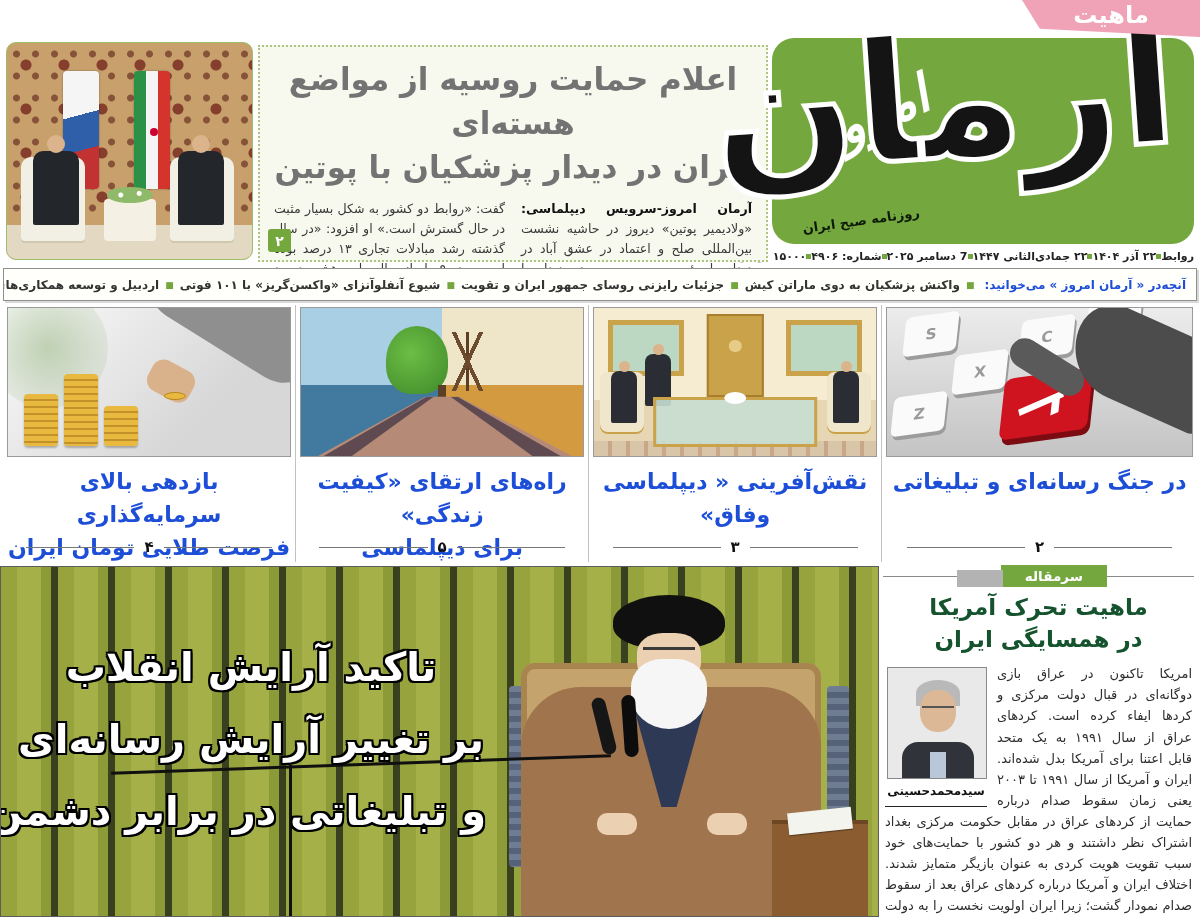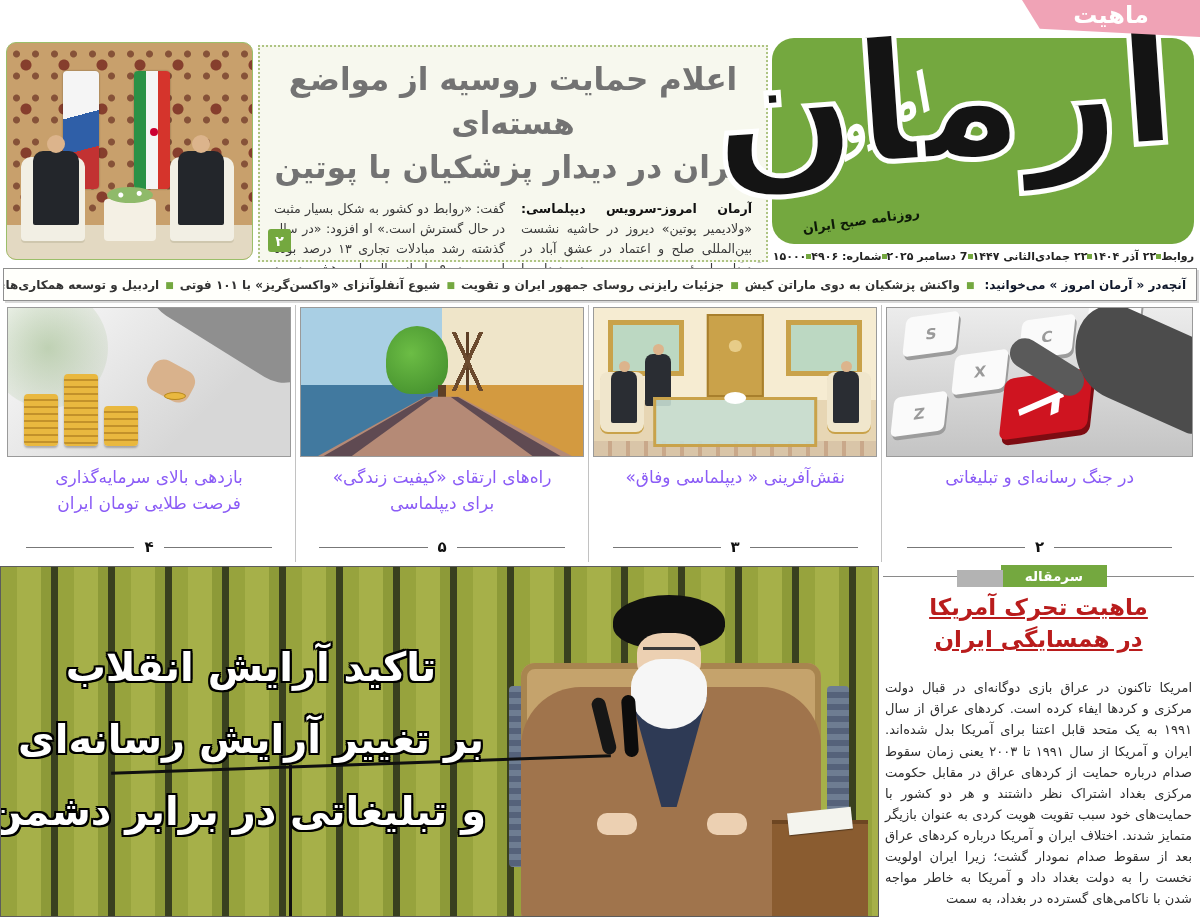--- a/index.html
+++ b/index.html
@@ -79,31 +79,31 @@
   .lp-flowers { position:absolute; bottom:56px; left:50%; transform:translateX(-50%); width:46px; height:16px; border-radius:50%;
       background:radial-gradient(circle at 30% 50%, #fff 2px, rgba(0,0,0,0) 3px), radial-gradient(circle at 70% 40%, #fff 2px, rgba(0,0,0,0) 3px), #8fba6a; }
 
   
   .strip {
     position:absolute; top:268px; left:3px; right:3px; height:33px;
     border:1px solid #8f8f8f; box-shadow:2px 2px 0 #d9d9d9; background:#fffffb;
     display:flex; align-items:center; padding:0 10px; white-space:nowrap; overflow:hidden;
     font-size:12px;
   }
-  .strip-label { color:#0f172a; font-weight:bold; margin-left:4px; }
+  .strip-label { color:#1d4ed8; font-weight:bold; margin-left:4px; }
   .strip-item { color:#333; font-weight:bold; }
   .strip-item::before { content:"■"; color:#74a83f; font-size:9px; margin:0 6px; vertical-align:1px; }
 
   
   .cards { position:absolute; top:305px; left:3px; right:3px; height:257px; display:flex; }
   .card { flex:1; position:relative; padding:2px 4px 0; }
   .card + .card { border-right:1px solid #c2c2c2; }
   .card:first-child { flex:1.08; }
   .card-photo { position:relative; height:150px; border:1px solid #9a9a9a; overflow:hidden; }
-  .card-title { margin-top:8px; text-align:center; font-weight:normal; font-size:17px; line-height:1.5; color:#8b5cf6; }
+  .card-title { margin-top:8px; text-align:center; font-weight:bold; font-size:22px; line-height:1.5; color:#1d4ed8; }
   .card-num { position:absolute; bottom:6px; left:8%; right:8%; display:flex; align-items:center; gap:10px; }
   .card-num .rule { flex:1; border-top:1.5px solid #777; }
   .card-num .n { font-weight:bold; font-size:15px; color:#111; }
 
   
   .scene-kb { background:linear-gradient(180deg,#ececec,#c4c4c4); }
   .kb-key { position:absolute; width:52px; height:40px; background:#fafafa; border-radius:6px;
     box-shadow:2px 4px 0 #9c9c9c; transform:skewX(-14deg) rotate(-8deg);
     display:flex; align-items:center; justify-content:center; color:#9a9a9a; font-size:15px; font-weight:bold; }
   .kb-red { position:absolute; left:38%; top:44%; width:86px; height:62px; background:#cf1420; border-radius:8px;
@@ -179,21 +179,21 @@
     text-shadow:2px 0 0 #000,-2px 0 0 #000,0 2px 0 #000,0 -2px 0 #000,2px 2px 0 #000,-2px -2px 0 #000,2px -2px 0 #000,-2px 2px 0 #000;
   }
 
   
   .ed-col { flex:1; position:relative; margin:10px 6px 0 4px; border-top:1px solid #8a8a8a; padding:4px 2px 0; }
   .ed-tag {
     position:absolute; top:-12px; right:28%; background:#74a83f; color:#fff;
     font-size:13.5px; font-weight:bold; padding:2px 24px; line-height:18px;
   }
   .ed-tag::before { content:""; position:absolute; left:-44px; top:5px; width:46px; height:17px; background:#b3b3b3; }
-  .ed-title { text-align:center; font-weight:bold; font-size:23px; line-height:1.4; color:#b91c1c; margin:10px 0 22px;text-decoration:underline; }
+  .ed-title { text-align:center; font-weight:bold; font-size:23px; line-height:1.4; color:#14532d; margin:10px 0 8px; }
   .ed-body { font-size:13px; line-height:1.62; color:#2e2e2e; text-align:justify; }
   .ed-photo-wrap { float:left; width:102px; margin:4px 10px 2px 0; text-align:center; }
   .ed-photo { position:relative; width:100px; height:112px; border:1px solid #8a8a8a; background:#e9e9e9; overflow:hidden; }
   .ep-hair { position:absolute; top:12px; left:28px; width:44px; height:26px; border-radius:50% 50% 0 0; background:#b9b9b9; }
   .ep-face { position:absolute; top:22px; left:32px; width:36px; height:42px; border-radius:45%; background:#dcb896; }
   .ep-glass { position:absolute; top:38px; left:34px; width:32px; height:6px; border-top:2px solid #555; }
   .ep-suit { position:absolute; bottom:-6px; left:14px; width:72px; height:42px; background:#30343a; border-radius:16px 16px 0 0; }
   .ep-shirt { position:absolute; bottom:0; left:42px; width:16px; height:26px; background:#b9c8d8; }
   .ed-author { display:block; font-size:12px; font-weight:bold; color:#111; padding:3px 0 4px; border-bottom:1.5px solid #222; }
 </style>
@@ -376,18 +376,28 @@
       </div>
     </div>
 
     <div class="ed-col">
       <div class="ed-tag">سرمقاله</div>
       <div class="ed-title">
         <div>ماهیت تحرک آمریکا</div>
         <div>در همسایگی ایران</div>
       </div>
       <div class="ed-body">
+        <div class="ed-photo-wrap">
+          <div class="ed-photo">
+            <div class="ep-hair"></div>
+            <div class="ep-face"></div>
+            <div class="ep-glass"></div>
+            <div class="ep-suit"></div>
+            <div class="ep-shirt"></div>
+          </div>
+          <span class="ed-author">سیدمحمدحسینی</span>
+        </div>
         <span>امریکا تاکنون در عراق بازی دوگانه‌ای در قبال دولت مرکزی و کردها ایفاء کرده است. کردهای عراق از سال ۱۹۹۱ به یک متحد قابل اعتنا برای آمریکا بدل شده‌اند. ایران و آمریکا از سال ۱۹۹۱ تا ۲۰۰۳ یعنی زمان سقوط صدام درباره حمایت از کردهای عراق در مقابل حکومت مرکزی بغداد اشتراک نظر داشتند و هر دو کشور با حمایت‌های خود سبب تقویت هویت کردی به عنوان بازیگر متمایز شدند. اختلاف ایران و آمریکا درباره کردهای عراق بعد از سقوط صدام نمودار گشت؛ زیرا ایران اولویت نخست را به دولت بغداد داد و آمریکا به خاطر مواجه شدن با ناکامی‌های گسترده در بغداد، به سمت</span>
       </div>
     </div>
   </div>
 
 </div>
 
 </body></html>

